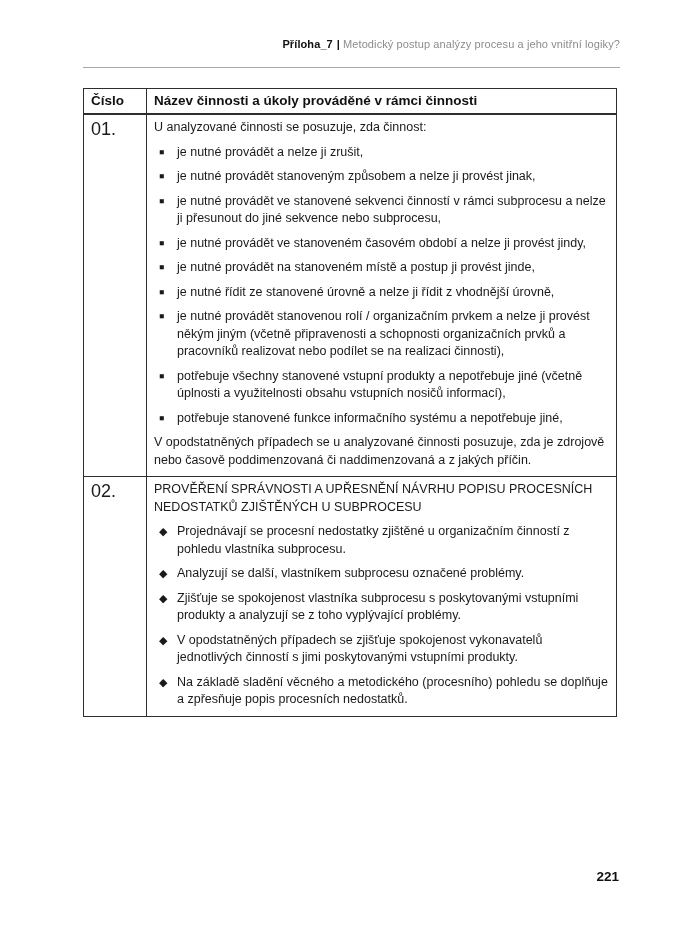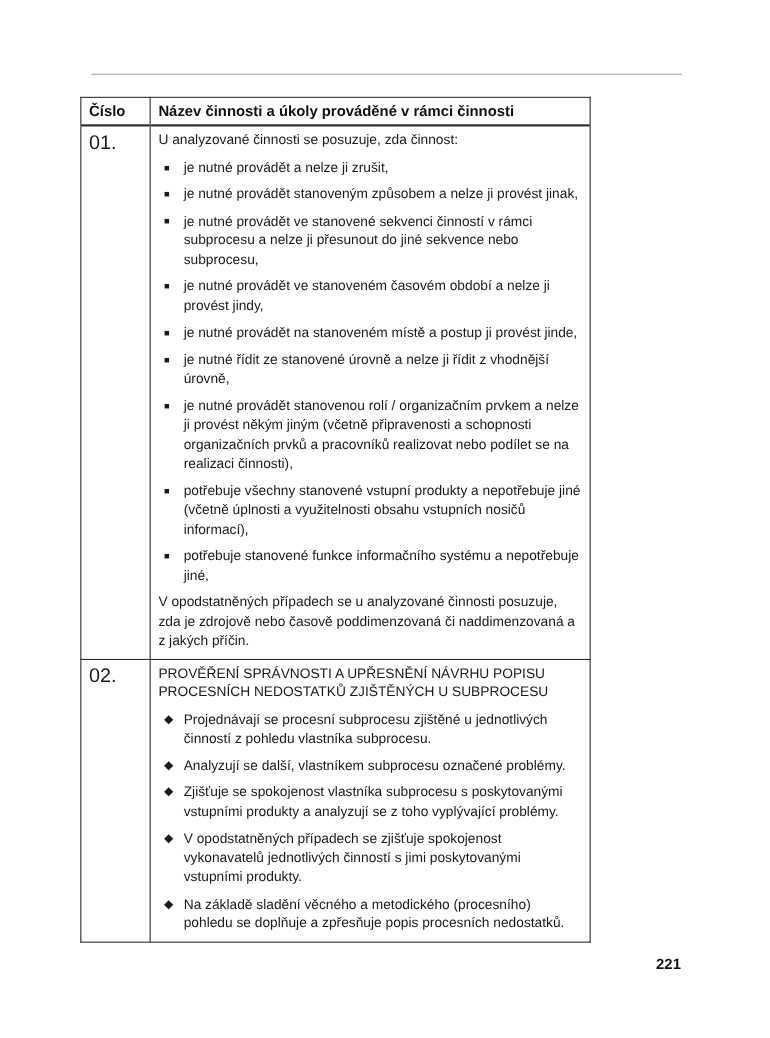--- a/index.html
+++ b/index.html
@@ -19,21 +19,21 @@
   }
   .running-header .hdr-label { font-weight:bold; color:#111; }
   .running-header .hdr-sep { font-weight:bold; color:#111; padding:0 3px 0 4px; }
   .running-header .hdr-title { color:#8c8c8c; }
   .header-rule {
     position:absolute; top:67px; left:83px; width:537px; height:1px;
     background:#a8a8a8;
   }
   
   .doc-table {
-    position:absolute; top:88px; left:73px; width:464px;
+    position:absolute; top:88px; left:83px; width:534px;
     border-collapse:collapse; table-layout:fixed;
   }
   .doc-table th, .doc-table td {
     border:1.4px solid #2e2e2e;
     vertical-align:top;
     text-align:left;
   }
   .doc-table th {
     font-size:13.5px; font-weight:bold; color:#111;
     padding:4px 7px 5px 7px;
@@ -62,20 +62,23 @@
   .page-number {
     position:absolute; top:869px; right:81px;
     font-size:13.5px; font-weight:bold; color:#111;
   }
 </style>
 </head>
 <body>
 
 <div class="page">
 
+  <div class="running-header">
+    <span class="hdr-label">Příloha_7</span><span class="hdr-sep">|</span><span class="hdr-title">Metodický postup analýzy procesu a jeho vnitřní logiky?</span>
+  </div>
 
   <div class="header-rule"></div>
 
   <table class="doc-table">
     <thead>
       <tr>
         <th class="col-num">Číslo</th>
         <th class="col-desc">Název činnosti a úkoly prováděné v rámci činnosti</th>
       </tr>
     </thead>
@@ -125,21 +128,21 @@
             <p class="outro">V opodstatněných případech se u analyzované činnosti posuzuje, zda je zdrojově nebo časově poddimenzovaná či naddimenzovaná a z jakých příčin.</p>
           </td>
         </tr>
         <tr>
           <td class="num">02.</td>
           <td class="content">
             <p class="intro">PROVĚŘENÍ SPRÁVNOSTI A UPŘESNĚNÍ NÁVRHU POPISU PROCESNÍCH NEDOSTATKŮ ZJIŠTĚNÝCH U SUBPROCESU</p>
             <ul class="bullets diamond">
               <li>
                 <span class="bullet">◆</span>
-                <span class="btext">Projednávají se procesní subprocesu zjištěné u jednotlivých činností z pohledu vlastníka subprocesu.</span>
+                <span class="btext">Projednávají se procesní nedostatky zjištěné u organizačním činností z pohledu vlastníka subprocesu.</span>
               </li>
               <li>
                 <span class="bullet">◆</span>
                 <span class="btext">Analyzují se další, vlastníkem subprocesu označené problémy.</span>
               </li>
               <li>
                 <span class="bullet">◆</span>
                 <span class="btext">Zjišťuje se spokojenost vlastníka subprocesu s poskytovanými vstupními produkty a analyzují se z toho vyplývající problémy.</span>
               </li>
               <li>

